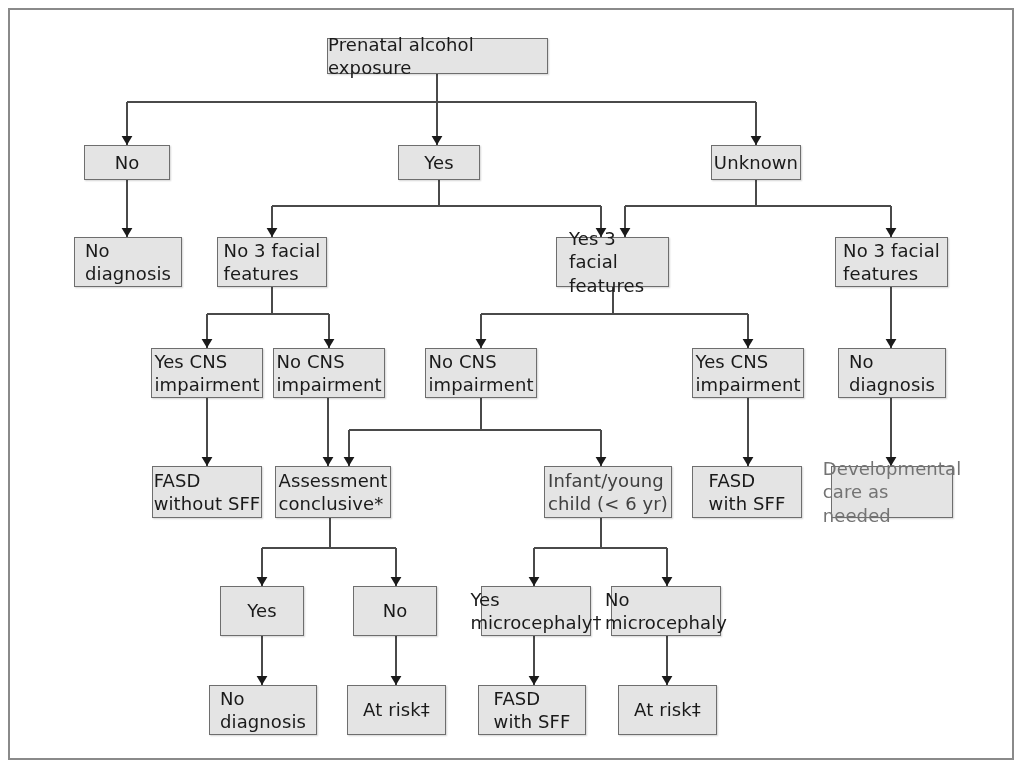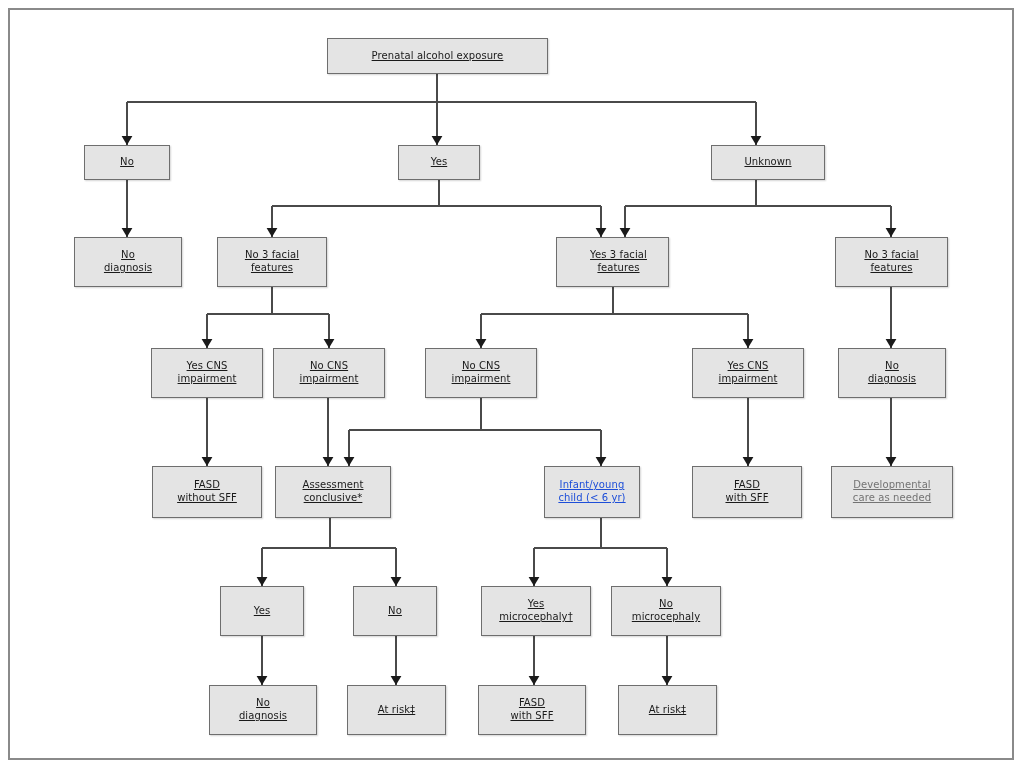--- a/index.html
+++ b/index.html
@@ -34,28 +34,26 @@
     height: 770px;
   }
   .node-box {
     position: absolute;
     box-sizing: border-box;
     background: #e4e4e4;
     border: 1.6px solid #6e6e6e;
     display: flex;
     align-items: center;
     justify-content: center;
-    text-align: center;
     color: #1a1a1a;
-    font-size: 10px;
+    font-size: 18px;
     line-height: 1.28;
     letter-spacing: 0.1px;
     box-shadow: 1px 1px 1.5px rgba(0,0,0,0.17);
     white-space: pre-line;
-    text-decoration: underline;
   }
 </style>
 </head>
 <body>
 
 <div id="page">
   <div id="outer-frame" style="border-color: rgb(138, 138, 138);"></div>
   <svg id="chart-svg" viewBox="0 0 1024 770" xmlns="http://www.w3.org/2000/svg">
       <line x1="437" y1="74" x2="437" y2="102" stroke="#4a4a4a" stroke-width="1.6" shape-rendering="crispEdges"></line>
       <line x1="127" y1="102" x2="756" y2="102" stroke="#4a4a4a" stroke-width="1.6" shape-rendering="crispEdges"></line>
@@ -125,21 +123,21 @@
       <path d="M 390.6 676 L 401.4 676 L 396 685 Z" fill="#1a1a1a"></path>
       <line x1="534" y1="636" x2="534" y2="685" stroke="#4a4a4a" stroke-width="1.6" shape-rendering="crispEdges"></line>
       <path d="M 528.6 676 L 539.4 676 L 534 685 Z" fill="#1a1a1a"></path>
       <line x1="667" y1="636" x2="667" y2="685" stroke="#4a4a4a" stroke-width="1.6" shape-rendering="crispEdges"></line>
       <path d="M 661.6 676 L 672.4 676 L 667 685 Z" fill="#1a1a1a"></path>
     </svg>
   <div id="node-layer">
       <div class="node-box" style="left: 327px; top: 38px; width: 221px; height: 36px; background: rgb(228, 228, 228); border-color: rgb(110, 110, 110); color: rgb(26, 26, 26);">Prenatal alcohol exposure</div>
       <div class="node-box" style="left: 84px; top: 145px; width: 86px; height: 35px; background: rgb(228, 228, 228); border-color: rgb(110, 110, 110); color: rgb(26, 26, 26);">No</div>
       <div class="node-box" style="left: 398px; top: 145px; width: 82px; height: 35px; background: rgb(228, 228, 228); border-color: rgb(110, 110, 110); color: rgb(26, 26, 26);">Yes</div>
-      <div class="node-box" style="left: 711px; top: 145px; width: 114px; height: 35px; background: rgb(228, 228, 228); border-color: rgb(110, 110, 110); color: rgb(26, 26, 26);">Unknown</div>
+      <div class="node-box" style="left: 711px; top: 145px; width: 90px; height: 35px; background: rgb(228, 228, 228); border-color: rgb(110, 110, 110); color: rgb(26, 26, 26);">Unknown</div>
       <div class="node-box" style="left: 74px; top: 237px; width: 108px; height: 50px; background: rgb(228, 228, 228); border-color: rgb(110, 110, 110); color: rgb(26, 26, 26);">No
 diagnosis</div>
       <div class="node-box" style="left: 217px; top: 237px; width: 110px; height: 50px; background: rgb(228, 228, 228); border-color: rgb(110, 110, 110); color: rgb(26, 26, 26);">No 3 facial
 features</div>
       <div class="node-box" style="left: 556px; top: 237px; width: 113px; height: 50px; background: rgb(228, 228, 228); border-color: rgb(110, 110, 110); color: rgb(26, 26, 26); padding-left: 12px;">Yes 3 facial
 features</div>
       <div class="node-box" style="left: 835px; top: 237px; width: 113px; height: 50px; background: rgb(228, 228, 228); border-color: rgb(110, 110, 110); color: rgb(26, 26, 26);">No 3 facial
 features</div>
       <div class="node-box" style="left: 151px; top: 348px; width: 112px; height: 50px; background: rgb(228, 228, 228); border-color: rgb(110, 110, 110); color: rgb(26, 26, 26);">Yes CNS
 impairment</div>
@@ -148,21 +146,21 @@
       <div class="node-box" style="left: 425px; top: 348px; width: 112px; height: 50px; background: rgb(228, 228, 228); border-color: rgb(110, 110, 110); color: rgb(26, 26, 26);">No CNS
 impairment</div>
       <div class="node-box" style="left: 692px; top: 348px; width: 112px; height: 50px; background: rgb(228, 228, 228); border-color: rgb(110, 110, 110); color: rgb(26, 26, 26);">Yes CNS
 impairment</div>
       <div class="node-box" style="left: 838px; top: 348px; width: 108px; height: 50px; background: rgb(228, 228, 228); border-color: rgb(110, 110, 110); color: rgb(26, 26, 26);">No
 diagnosis</div>
       <div class="node-box" style="left: 152px; top: 466px; width: 110px; height: 52px; background: rgb(228, 228, 228); border-color: rgb(110, 110, 110); color: rgb(26, 26, 26);">FASD
 without SFF</div>
       <div class="node-box" style="left: 275px; top: 466px; width: 116px; height: 52px; background: rgb(228, 228, 228); border-color: rgb(110, 110, 110); color: rgb(26, 26, 26);">Assessment
 conclusive*</div>
-      <div class="node-box" style="left: 544px; top: 466px; width: 96px; height: 52px; background: rgb(228, 228, 228); border-color: rgb(110, 110, 110); color: #1d4ed8;">Infant/young
+      <div class="node-box" style="left: 544px; top: 466px; width: 128px; height: 52px; background: rgb(228, 228, 228); border-color: rgb(110, 110, 110); color: #404040;">Infant/young
 child (&lt; 6 yr)</div>
       <div class="node-box" style="left: 692px; top: 466px; width: 110px; height: 52px; background: rgb(228, 228, 228); border-color: rgb(110, 110, 110); color: rgb(26, 26, 26);">FASD
 with SFF</div>
       <div class="node-box" style="left: 831px; top: 466px; width: 122px; height: 52px; background: rgb(228, 228, 228); border-color: rgb(110, 110, 110); color: #737373;">Developmental
 care as needed</div>
       <div class="node-box" style="left: 220px; top: 586px; width: 84px; height: 50px; background: rgb(228, 228, 228); border-color: rgb(110, 110, 110); color: rgb(26, 26, 26);">Yes</div>
       <div class="node-box" style="left: 353px; top: 586px; width: 84px; height: 50px; background: rgb(228, 228, 228); border-color: rgb(110, 110, 110); color: rgb(26, 26, 26);">No</div>
       <div class="node-box" style="left: 481px; top: 586px; width: 110px; height: 50px; background: rgb(228, 228, 228); border-color: rgb(110, 110, 110); color: rgb(26, 26, 26);">Yes
 microcephaly†</div>
       <div class="node-box" style="left: 611px; top: 586px; width: 110px; height: 50px; background: rgb(228, 228, 228); border-color: rgb(110, 110, 110); color: rgb(26, 26, 26);">No

